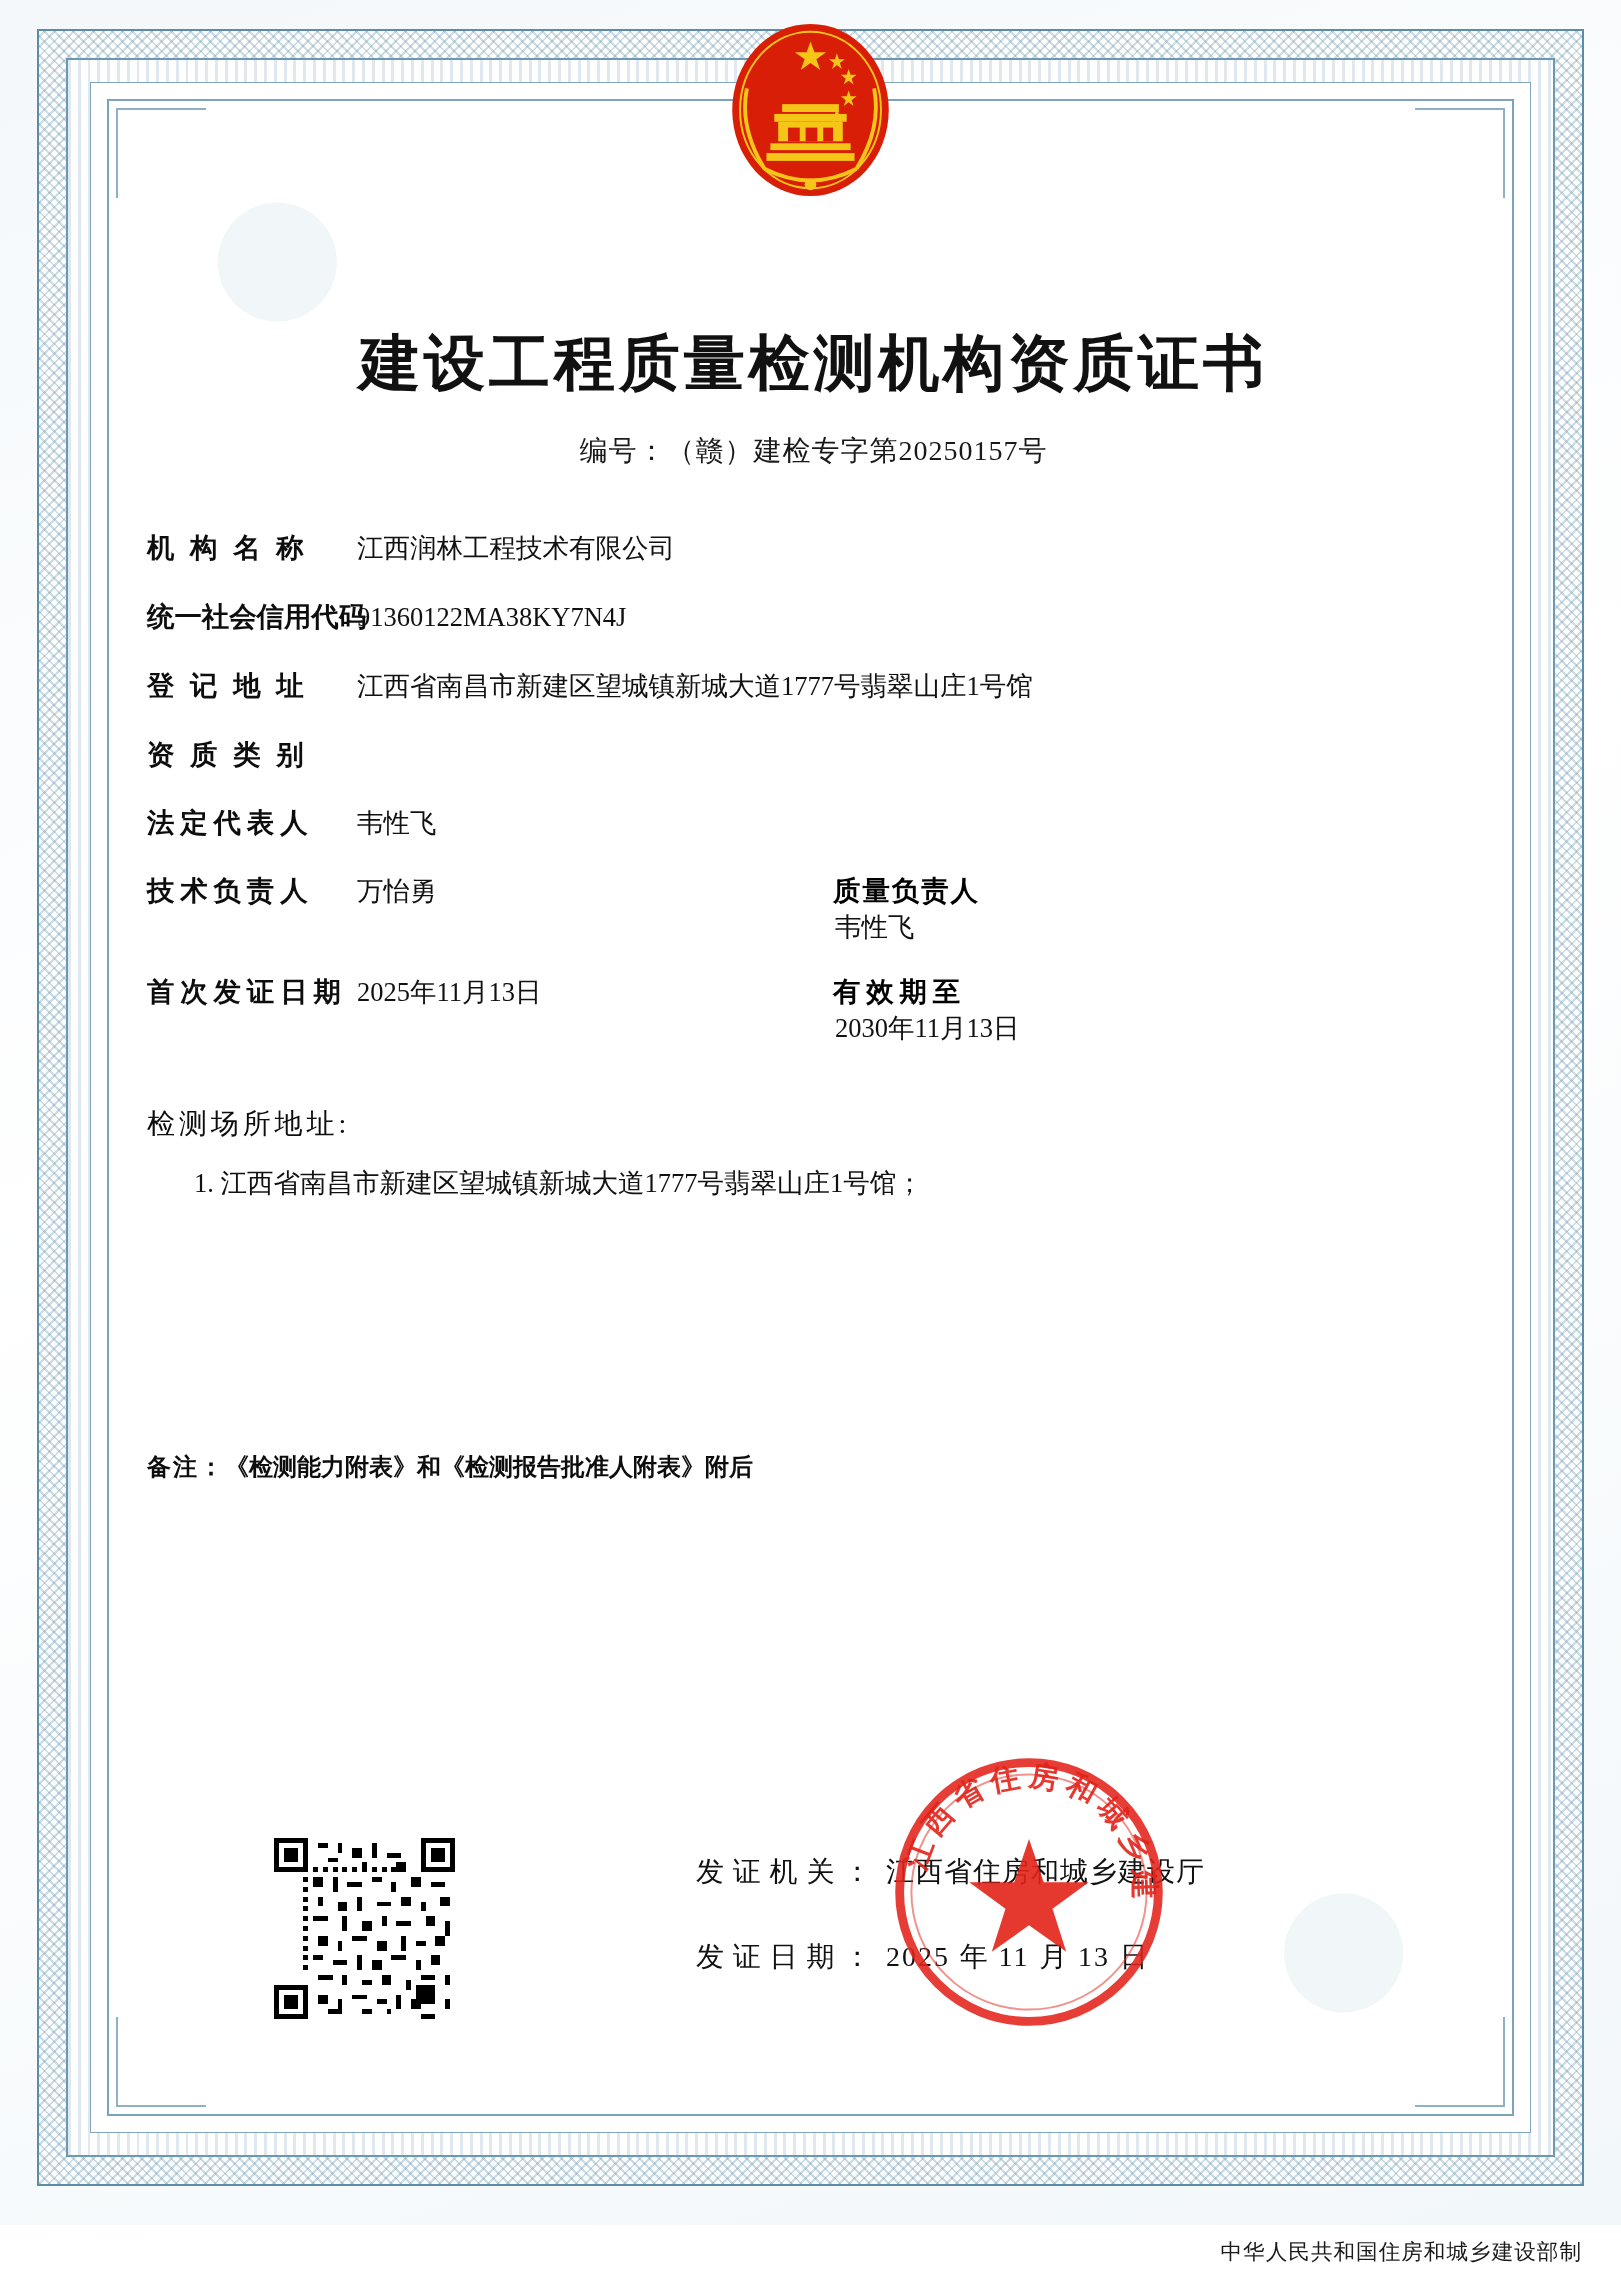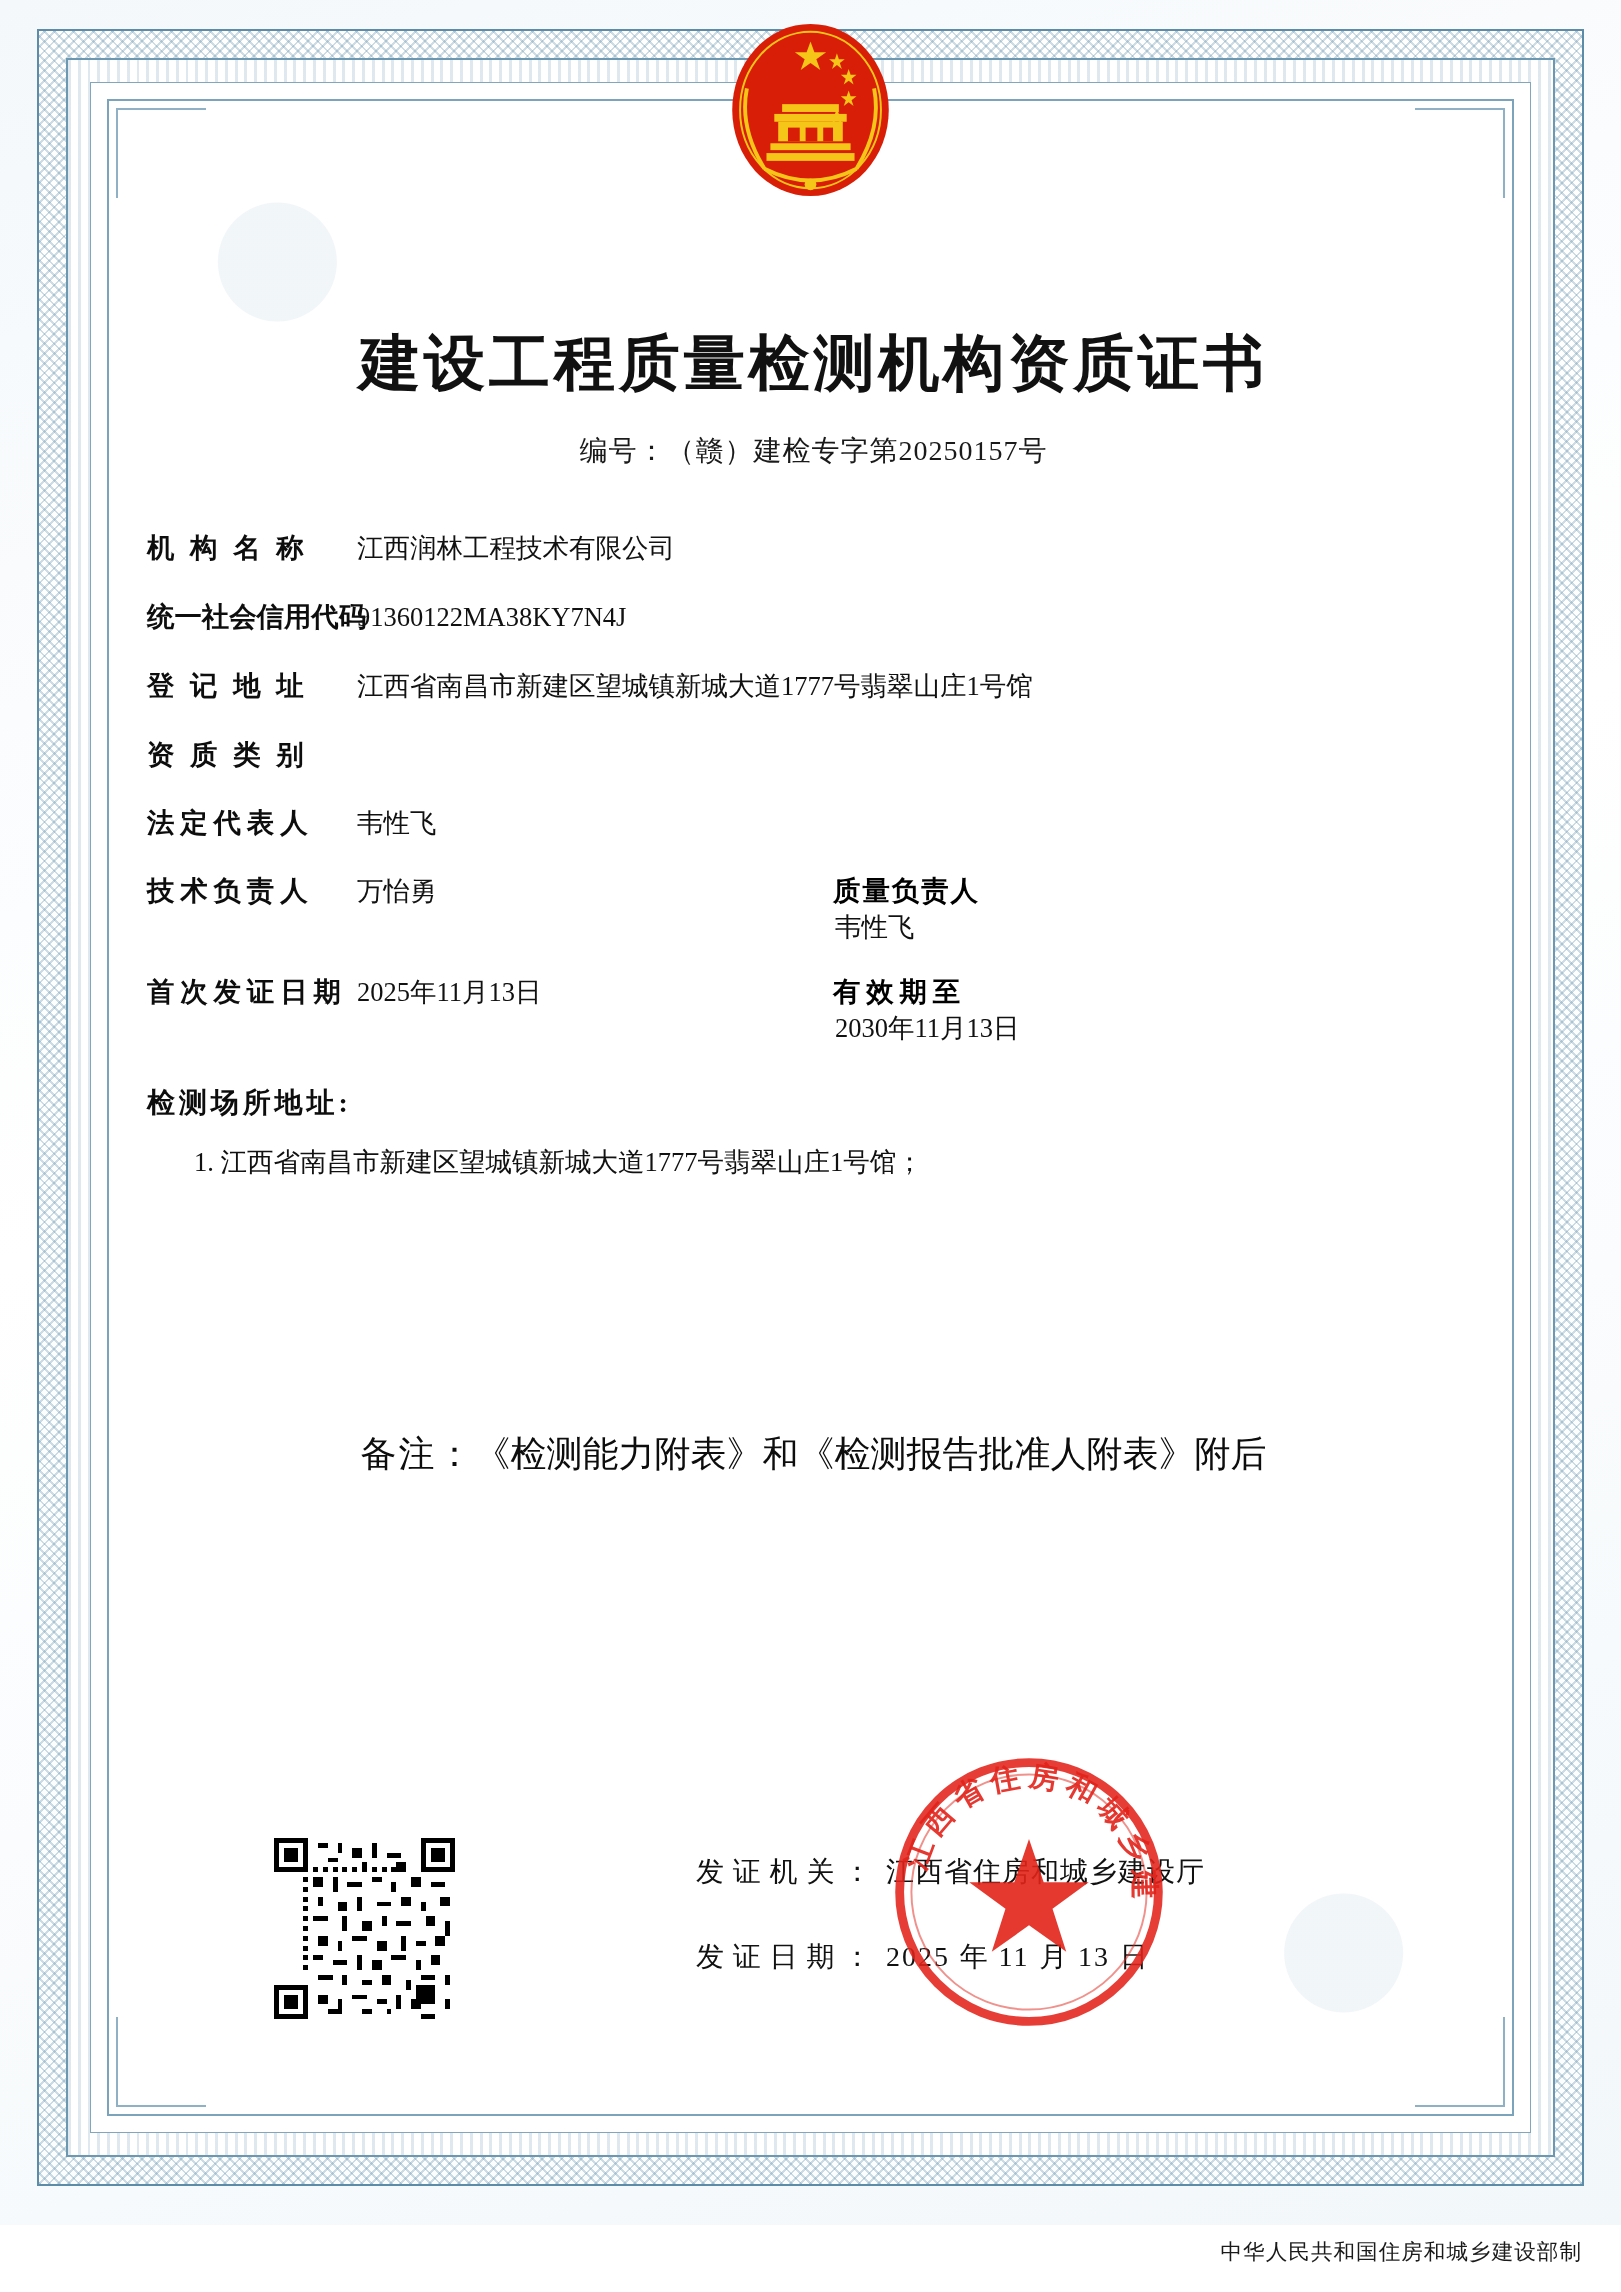--- a/index.html
+++ b/index.html
@@ -137,41 +137,40 @@
   .two-col .col-right { display:flex;flex-direction:column; }
   .lbl-right {
     font-weight: bold;
     font-size: 27.4px;
     letter-spacing: 5.9px;
     white-space: nowrap;
   }
   .lbl-right.tight { letter-spacing: 2px; }
 
   .section-title {
-    font-weight: bold;
+    font-weight: normal;
     font-size: 28px;
     letter-spacing: 3.9px;
-    margin-top: 38px;
+    margin-top: 59px;
     margin-bottom: 21.6px;
     color: #0d0d0d;
   }
   .place-list {
     margin: 8px;
     padding-left: 45px;
     font-size: 26.5px;
     color: #111;
   }
   .place-list li { margin-bottom: 9.8px; }
 
   .remark {
     margin-top: 250px;
-    font-size: 36px;
-    font-weight: normal;
+    font-size: 24px;
+    font-weight: bold;
     color: #0d0d0d;
-    text-align: center;
   }
   .remark .remark-label { letter-spacing: 2px; }
 
   
   .footer-area {
     position: absolute;
     left: 147px;
     top: 1794px;
     width: 1333px;
     height: 294px;

